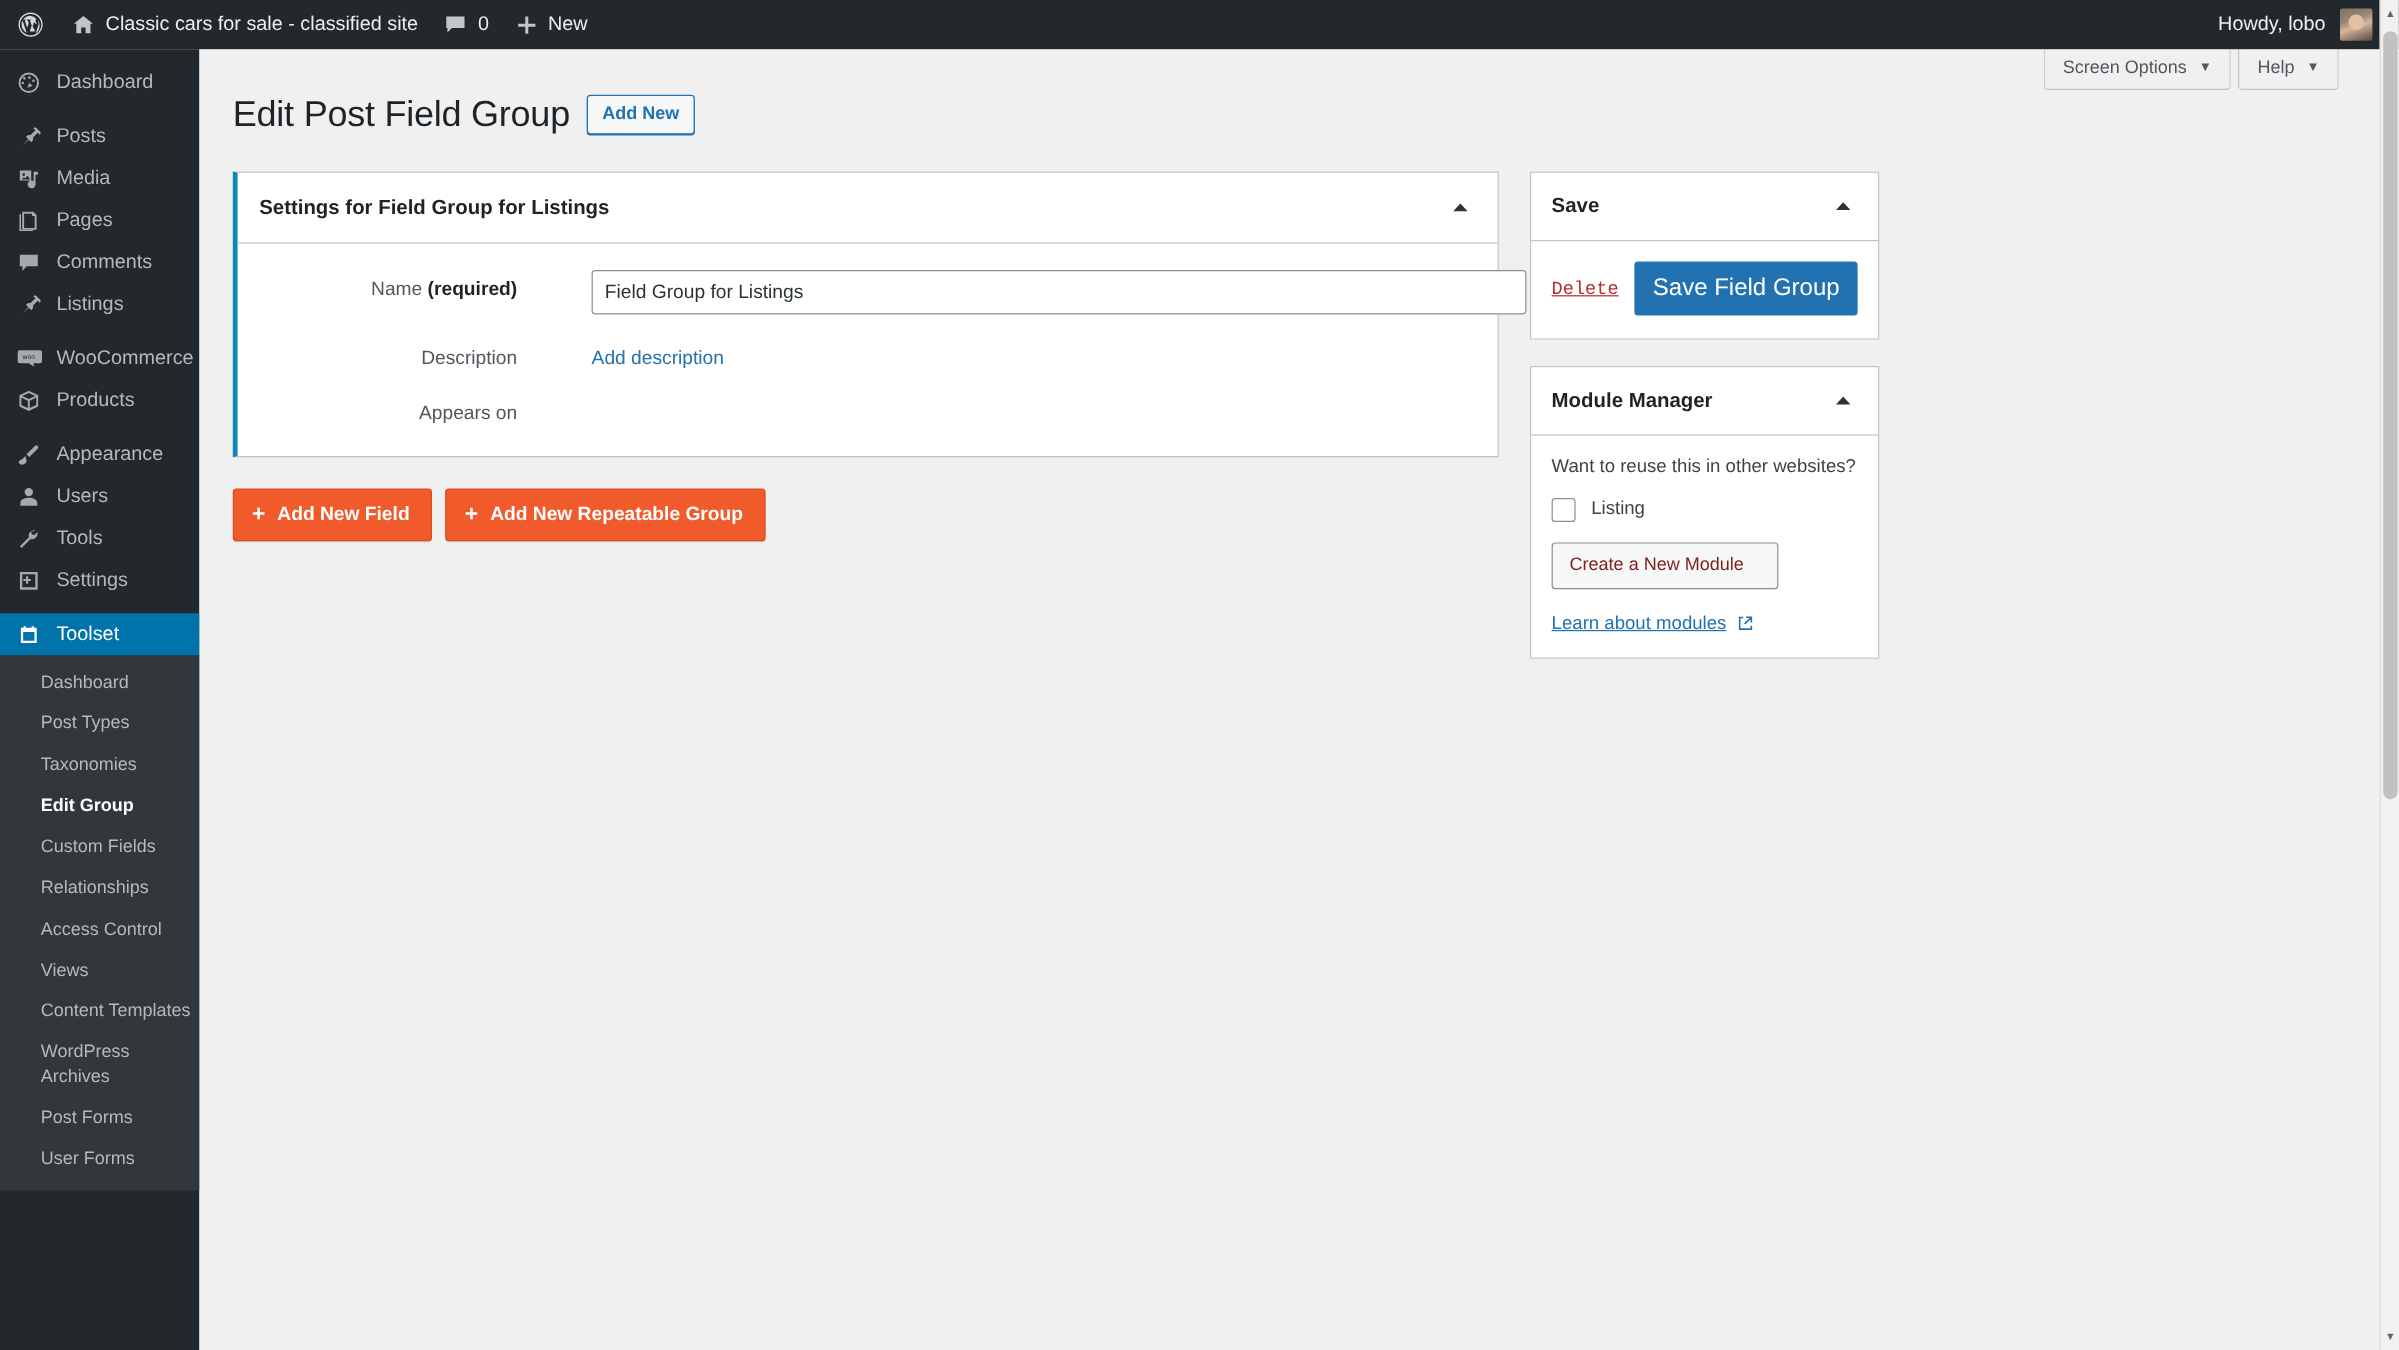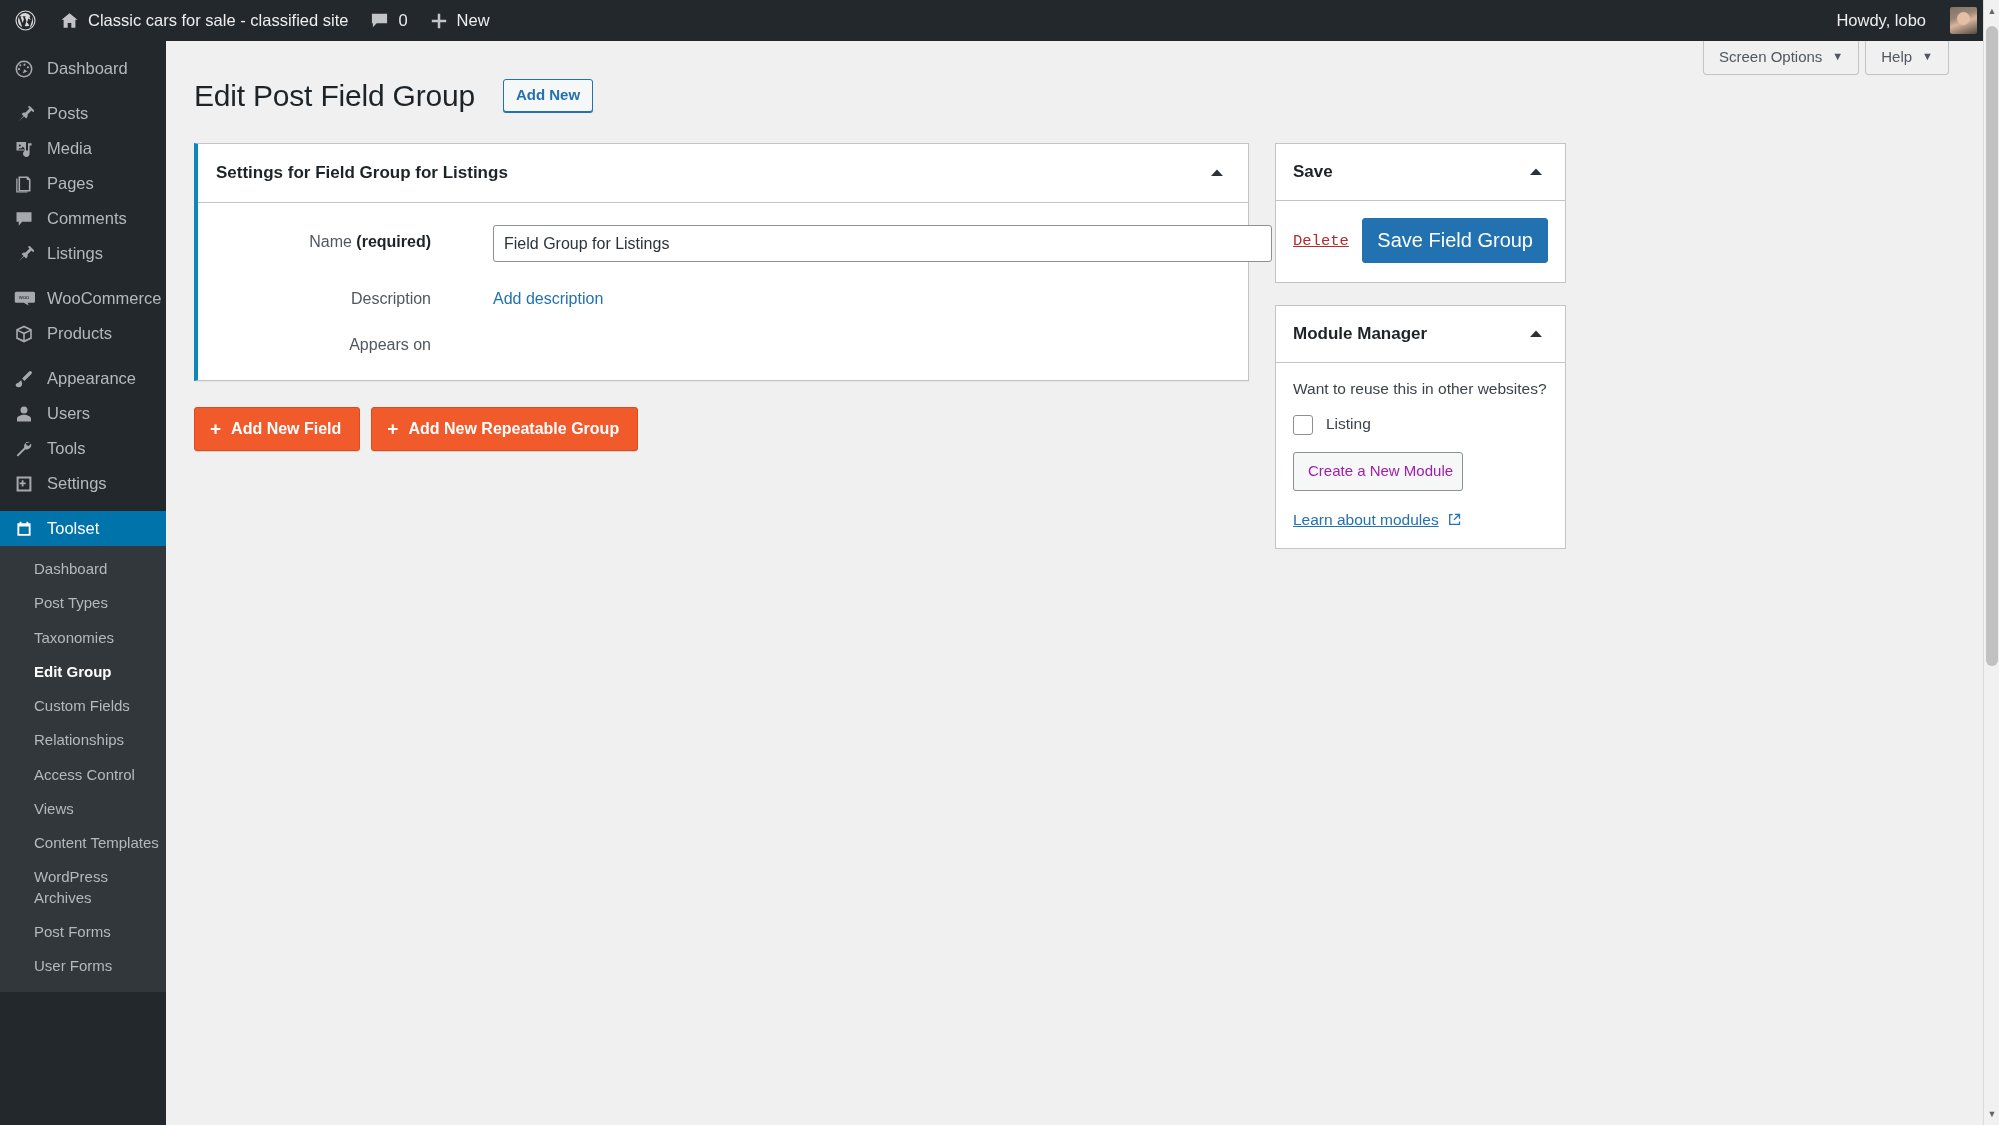--- a/index.html
+++ b/index.html
@@ -22,21 +22,21 @@
     z-index: 50;
   }
   .ab-item {
     display: flex; align-items: center; gap: 9px;
     height: 41px; padding: 0 11px; color: #eee;
     cursor: pointer; white-space: nowrap;
   }
   .ab-item svg { display:block; }
   #ab-wp-logo { padding: 0 12px 0 14px; }
   #adminbar .ab-right { margin-left: auto; display: flex; align-items: center; }
-  .howdy { display:flex; align-items:center; gap:24px; padding-right: 22px; font-size: 16.5px;}
+  .howdy { display:flex; align-items:center; gap:12px; padding-right: 22px; font-size: 16.5px;}
   .avatar {
     width: 27px; height: 27px; border-radius: 2px;
     background: linear-gradient(160deg,#7e7366 0%,#9a8575 35%,#d8b49c 55%,#4f4a44 100%);
     display:block; position:relative; overflow:hidden;
   }
   .avatar::after{
     content:""; position:absolute; left:7px; top:5px; width:13px;height:13px;
     border-radius:50%; background:#e3bfa5;
   }
 
@@ -85,21 +85,21 @@
     background: #f0f0f1; border: 1px solid #c3c4c7; border-top: none;
     border-radius: 0 0 4px 4px;
     padding: 7px 15px 9px 15px;
     font-size: 15px; color: #50575e; cursor: pointer;
     display:flex; align-items:center; gap:10px;
     box-shadow: 0 1px 1px -1px rgba(0,0,0,.1);
   }
   .caret-dn { font-size: 11px; color:#50575e; line-height: 1; }
 
   .wrap { padding: 35px 30px 0 28px; }
-  .page-title-row { display:flex; align-items:center; gap: 28px; }
+  .page-title-row { display:flex; align-items:center; gap: 14px; }
   h1.page-title {
     font-size: 30px; font-weight: 400; color: #1d2327;
     line-height: 1.3; letter-spacing: -0.2px;
   }
   .page-title-action {
     background: #f6f7f7; border: 1px solid #2271b1; color: #2271b1;
     font-size: 15px; font-weight: bold; padding: 6px 12px 7px 12px;
     border-radius: 3px; cursor: pointer; line-height: 1.2;
     box-shadow: 0 1px 0 #2271b1;
   }
@@ -178,22 +178,22 @@
     cursor:pointer; line-height:1.3;
   }
   .mm-question { font-size: 15.5px; color:#3c434a; margin-bottom: 17px; }
   .mm-check-row { display:flex; gap: 13px; margin-bottom: 17px; }
   .cbox {
     width:20px; height:20px; border:1px solid #8c8f94; border-radius:3px;
     background:#fff; cursor:pointer; display:block; flex:0 0 20px;
   }
   .mm-check-label { font-size: 15.5px; color:#3c434a; }
   .btn-plain {
-    background:#f6f7f7; border:1px solid #8c8f94; color:#a21caf;
-    font-size: 15px; padding: 8px 9px 9px 14px; border-radius:3px;
+    background:#f6f7f7; border:1px solid #8c8f94; color:#7f1d1d;
+    font-size: 15px; padding: 8px 28px 9px 14px; border-radius:3px;
     cursor:pointer; line-height:1.3; display:inline-block;
   }
   .learn-row { margin-top: 20px; display:flex; align-items:center; gap:8px; }
   a.learn { color:#2271b1; font-size:15.5px; text-decoration:underline; cursor:pointer; }
   .ext-icon svg { display:block; }
 
   
   #vscroll {
     position:absolute; top: 0; right: 0; width: 16px; height: 1125px;
     background:#f1f1f1; border-left: 1px solid #dadada; z-index: 60;

